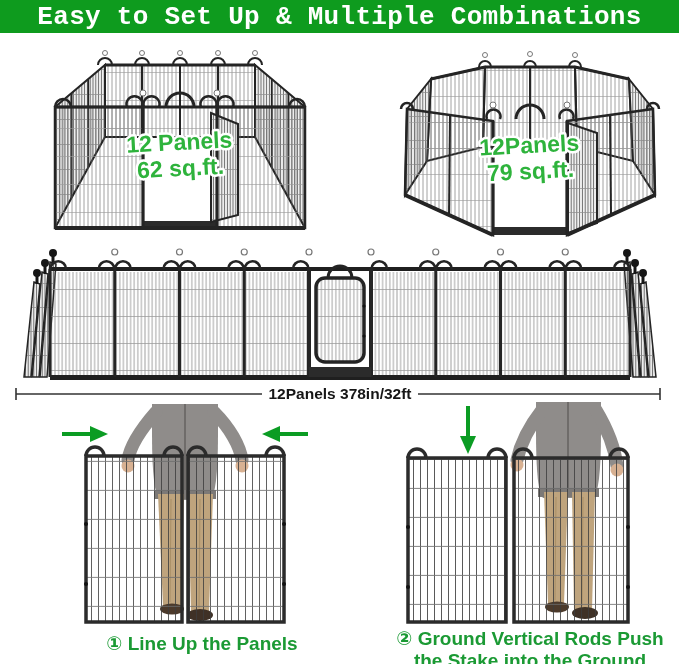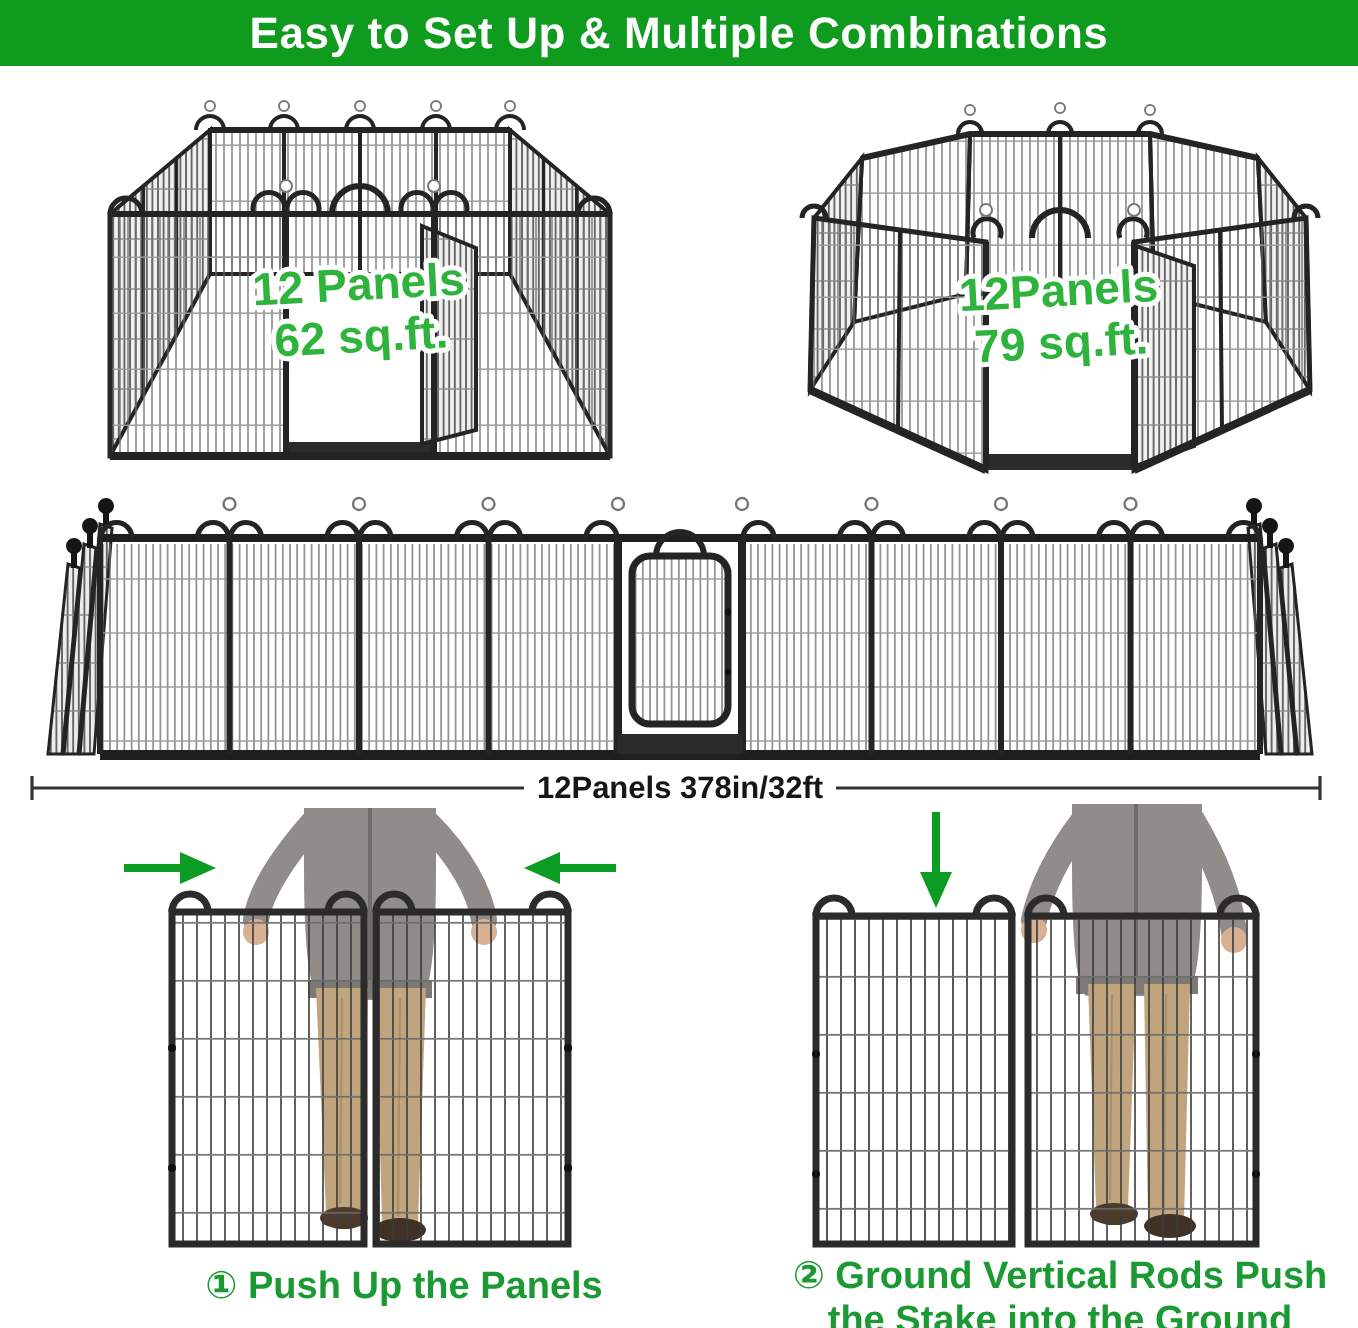--- a/index.html
+++ b/index.html
@@ -1,22 +1,22 @@
 <!DOCTYPE html>
 <html><head>
 <meta charset="utf-8">
 <style>
   html,body{margin:0;padding:0;background:#fff;}
   .page{position:relative;width:679px;height:664px;background:#ffffff;overflow:hidden;
         font-family:"Liberation Sans",sans-serif;}
   .abs{position:absolute;}
   .banner{left:0;top:0;width:679px;height:33px;background:#0e9b1e;
           display:flex;align-items:center;justify-content:center;}
-  .banner-title{color:#ffffff;font-weight:bold;font-size:22px;letter-spacing:0.3px;
-                white-space:nowrap;}
+  .banner-title{color:#ffffff;font-weight:bold;font-size:26px;letter-spacing:0.3px;
+                white-space:nowrap;font-family:Liberation Mono, monospace;}
   .pen-label{font-family:"Liberation Sans",sans-serif;font-weight:bold;font-size:23px;
              fill:#2eb33c;stroke:#ffffff;stroke-width:5px;paint-order:stroke;
              stroke-linejoin:round;}
   .dim-label{font-family:"Liberation Sans",sans-serif;font-weight:bold;font-size:15.5px;
              fill:#161616;}
   .caption{color:#1b9a34;font-weight:bold;font-size:19px;text-align:center;line-height:1.15;
            font-family:"Liberation Sans","DejaVu Sans",sans-serif;white-space:nowrap;}
   svg{display:block;}
 </style>
 </head>
@@ -310,20 +310,20 @@
       <path d="M118,56 A9,9 0 1 1 136,56 M214,56 A9,9 0 1 1 232,56" fill="none" stroke="#2b2b2b" stroke-width="3.5"></path>
       <circle cx="232" cy="125" r="2" fill="#111"></circle>
         <circle cx="232" cy="185" r="2" fill="#111"></circle>
     </g>
     <g fill="#0b9c23" stroke="#0b9c23">
       <line x1="72" y1="4" x2="72" y2="34" stroke-width="4"></line>
       <polygon points="64,34 80,34 72,52" stroke="none"></polygon>
     </g>
   </svg>
 
-  <div class="abs caption" style="left:77px;top:633px;width:250px">① Push Up the Panels</div>
+  <div class="abs caption" style="left:77px;top:633px;width:250px">① Line Up the Panels</div>
 
   <div class="abs caption" style="left:380px;top:628px;width:300px">
     <div>② Ground Vertical Rods Push</div>
     <div>the Stake into the Ground</div>
   </div>
 
 </div>
 
 </body></html>

